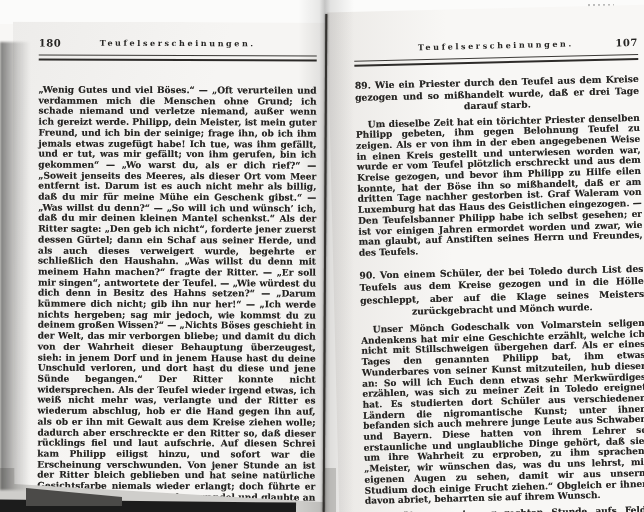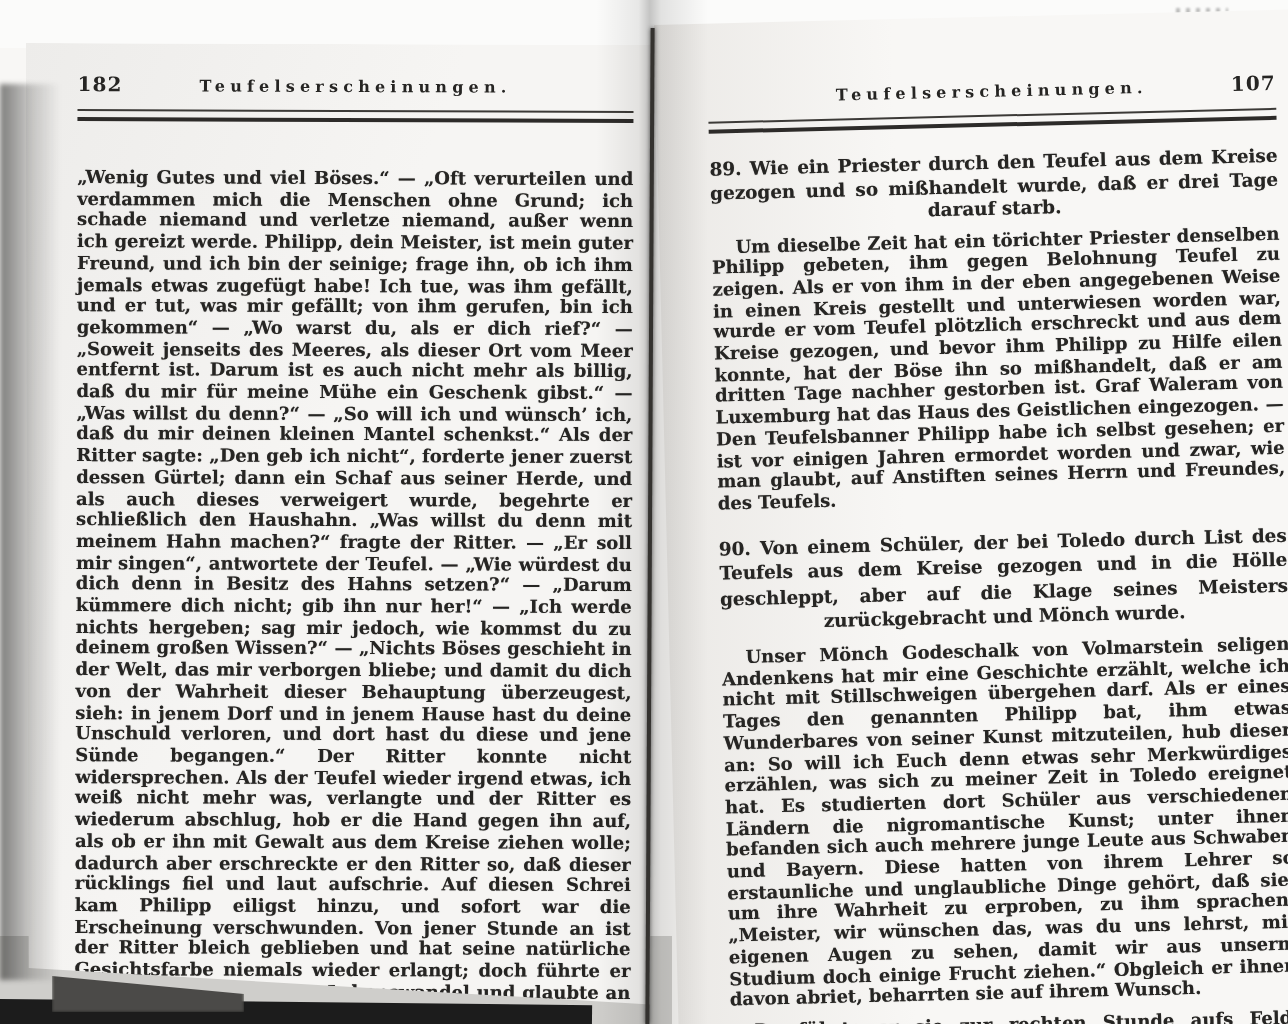--- a/index.html
+++ b/index.html
@@ -115,21 +115,21 @@
 <div class="scene">
 
   <div class="bottom-gray"></div>
   <div class="bottom-black"></div>
   <div class="corner-wedge"></div>
   <div class="top-band"></div>
   <div class="photo-artifact"></div>
 
   <div class="page page-left">
     <header class="running-head">
-      <span class="pagenum">182</span>
+      <span class="pagenum">180</span>
       <span class="headtitle">Teufelserscheinungen.</span>
     </header>
     <div class="rule"></div>
     <p class="body-text">„Wenig Gutes und viel Böses.“ — „Oft verurteilen und verdammen mich die Menschen ohne Grund; ich schade niemand und verletze niemand, außer wenn ich gereizt werde. Philipp, dein Meister, ist mein guter Freund, und ich bin der seinige; frage ihn, ob ich ihm jemals etwas zugefügt habe! Ich tue, was ihm gefällt, und er tut, was mir gefällt; von ihm gerufen, bin ich gekommen“ — „Wo warst du, als er dich rief?“ — „Soweit jenseits des Meeres, als dieser Ort vom Meer entfernt ist. Darum ist es auch nicht mehr als billig, daß du mir für meine Mühe ein Geschenk gibst.“ — „Was willst du denn?“ — „So will ich und wünsch’ ich, daß du mir deinen kleinen Mantel schenkst.“ Als der Ritter sagte: „Den geb ich nicht“, forderte jener zuerst dessen Gürtel; dann ein Schaf aus seiner Herde, und als auch dieses verweigert wurde, begehrte er schließlich den Haushahn. „Was willst du denn mit meinem Hahn machen?“ fragte der Ritter. — „Er soll mir singen“, antwortete der Teufel. — „Wie würdest du dich denn in Besitz des Hahns setzen?“ — „Darum kümmere dich nicht; gib ihn nur her!“ — „Ich werde nichts hergeben; sag mir jedoch, wie kommst du zu deinem großen Wissen?“ — „Nichts Böses geschieht in der Welt, das mir verborgen bliebe; und damit du dich von der Wahrheit dieser Behauptung überzeugest, sieh: in jenem Dorf und in jenem Hause hast du deine Unschuld verloren, und dort hast du diese und jene Sünde begangen.“ Der Ritter konnte nicht widersprechen. Als der Teufel wieder irgend etwas, ich weiß nicht mehr was, verlangte und der Ritter es wiederum abschlug, hob er die Hand gegen ihn auf, als ob er ihn mit Gewalt aus dem Kreise ziehen wolle; dadurch aber erschreckte er den Ritter so, daß dieser rücklings fiel und laut aufschrie. Auf diesen Schrei kam Philipp eiligst hinzu, und sofort war die Erscheinung verschwunden. Von jener Stunde an ist der Ritter bleich geblieben und hat seine natürliche Gesichtsfarbe niemals wieder erlangt; doch führte er von da an einen bessern Lebenswandel und glaubte an Teufel. Erst vor kurzem ist er gestorben.</p>
   </div>
 
   <div class="page page-right">
     <header class="running-head">
       <span class="headtitle">Teufelserscheinungen.</span>
       <span class="pagenum right">107</span>

